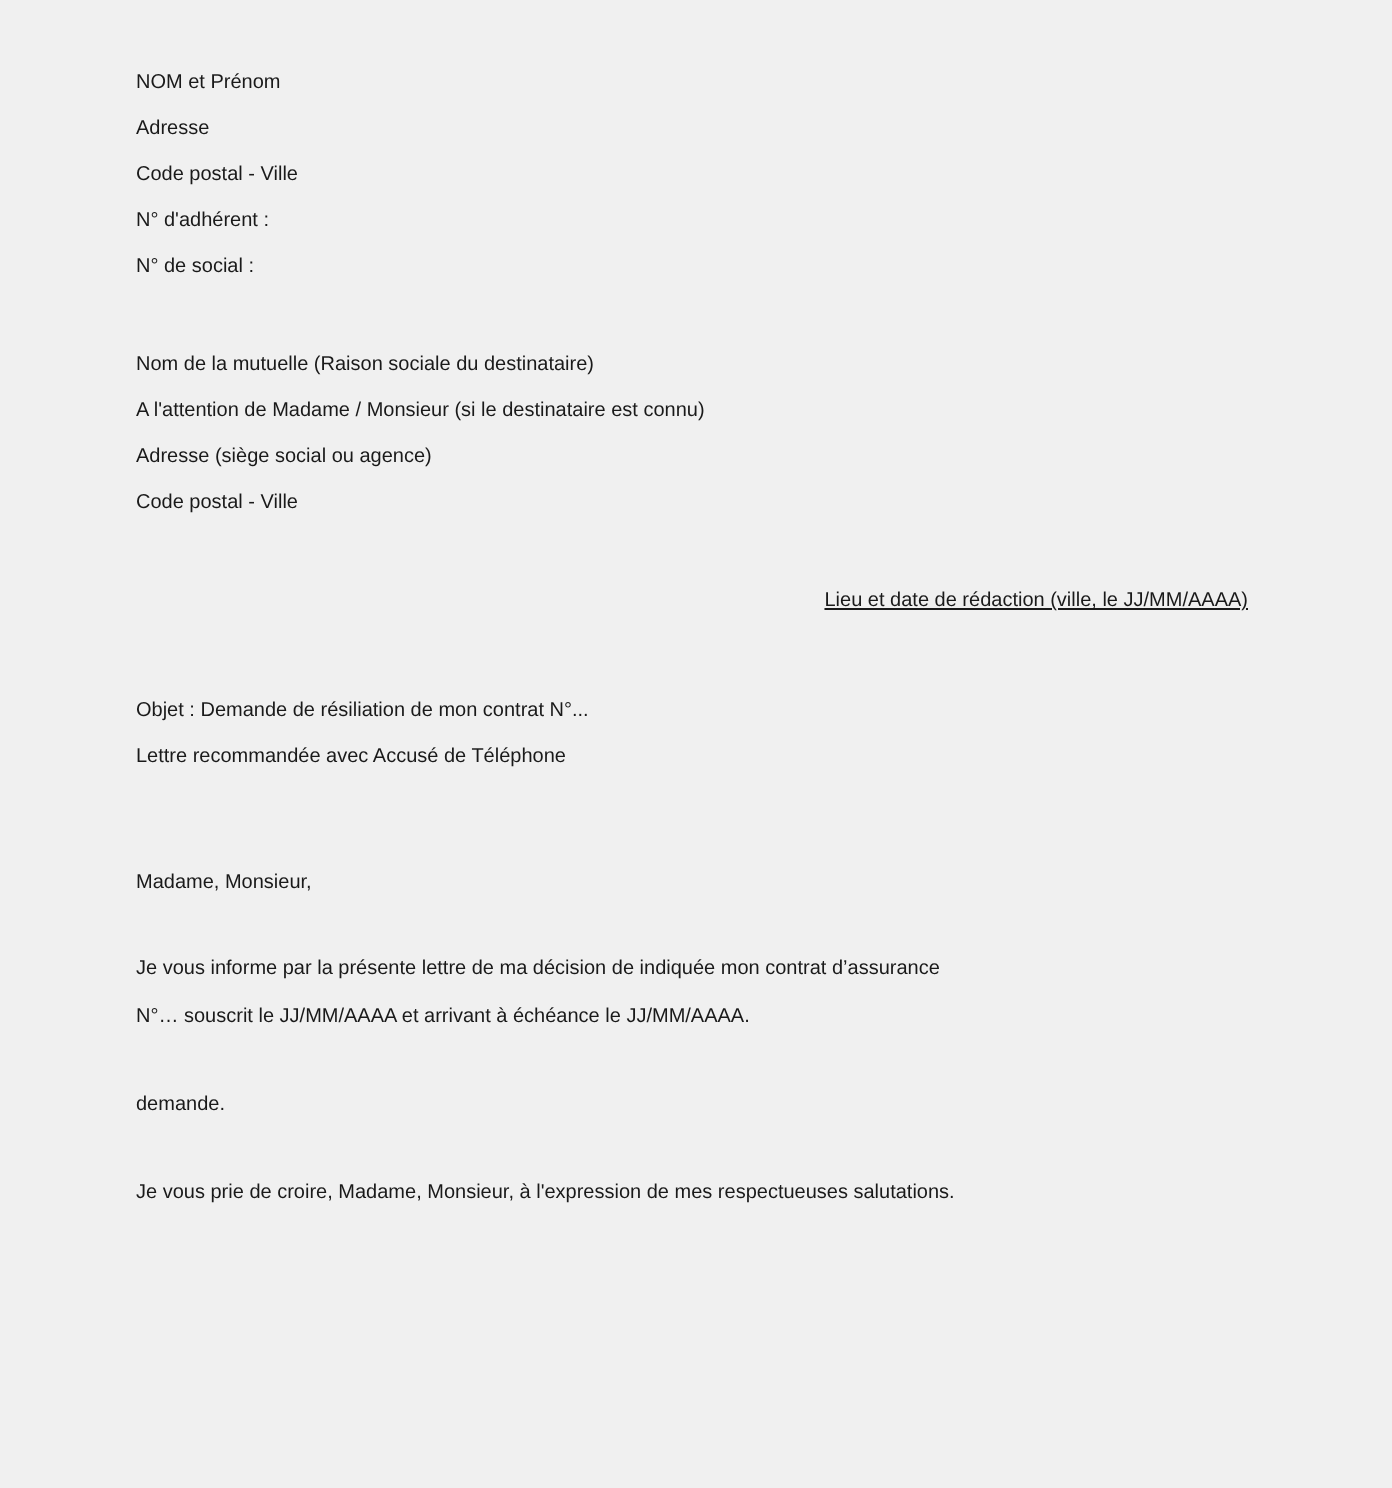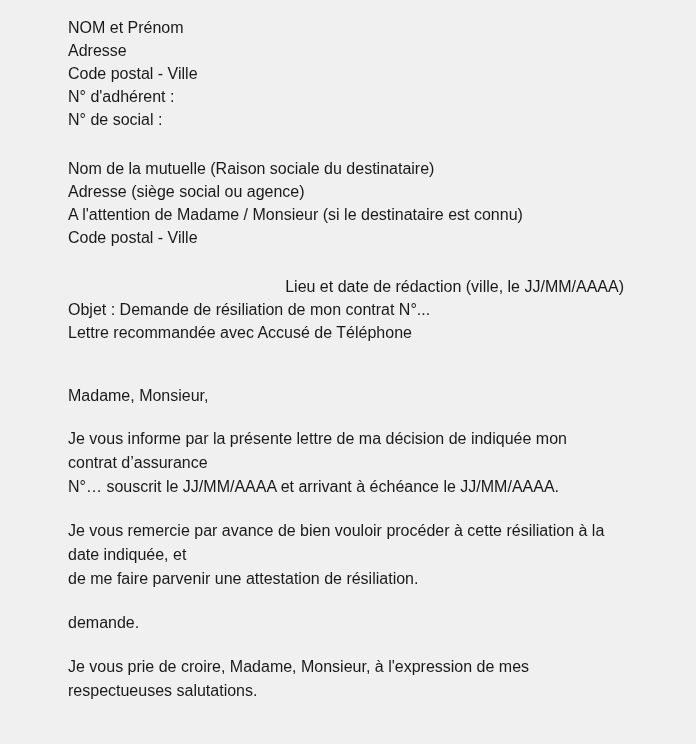--- a/index.html
+++ b/index.html
@@ -12,22 +12,22 @@
     background: #f0f0f0;
     font-family: "Liberation Sans", sans-serif;
     color: #1a1a1a;
     -webkit-font-smoothing: antialiased;
   }
   .letter {
     position: relative;
     width: 696px;
     height: 744px;
     box-sizing: border-box;
-    padding: 14px 70px 0 68px;
-    font-size: 16px;
+    padding: 28px 70px 0 68px;
+    font-size: 10px;
     line-height: 1.0;
   }
   .block {
     margin: 0;
   }
   .line {
     margin: 0;
     padding: 0;
     line-height: 23px;
     white-space: pre-wrap;
@@ -36,22 +36,24 @@
     margin-top: 2px;
   }
   .recipient {
     margin-top: 26px;
     padding-right: 2px;
   }
   .place-date {
     text-align: right;
     margin-top: 26px;
     padding-right: 2px;
+    text-decoration: underline;
   }
   .subject {
+    margin-top: 32px;
   }
   .salutation {
     margin-top: 40px;
   }
   .para {
     margin-top: 20px;
     max-width: 552px;
   }
   .para .line {
     line-height: 24px;
@@ -65,22 +67,22 @@
   <div class="block sender">
     <p class="line">NOM et Prénom</p>
     <p class="line">Adresse</p>
     <p class="line">Code postal - Ville</p>
     <p class="line">N° d'adhérent :</p>
     <p class="line">N° de social :</p>
   </div>
 
   <div class="block recipient">
     <p class="line">Nom de la mutuelle (Raison sociale du destinataire)</p>
+    <p class="line">A l'attention de Madame / Monsieur (si le destinataire est connu)</p>
     <p class="line">Adresse (siège social ou agence)</p>
-    <p class="line">A l'attention de Madame / Monsieur (si le destinataire est connu)</p>
     <p class="line">Code postal - Ville</p>
   </div>
 
   <div class="block place-date">
     <p class="line">Lieu et date de rédaction (ville, le JJ/MM/AAAA)</p>
   </div>
 
   <div class="block subject">
     <p class="line">Objet : Demande de résiliation de mon contrat N°...</p>
     <p class="line">Lettre recommandée avec Accusé de Téléphone</p>
@@ -88,24 +90,20 @@
 
   <div class="block salutation">
     <p class="line">Madame, Monsieur,</p>
   </div>
 
   <div class="block para">
     <p class="line">Je vous informe par la présente lettre de ma décision de indiquée mon contrat d’assurance</p>
     <p class="line">N°… souscrit le JJ/MM/AAAA et arrivant à échéance le JJ/MM/AAAA.</p>
   </div>
 
-  <div class="block para">
-    <p class="line">Je vous remercie par avance de bien vouloir procéder à cette résiliation à la date indiquée, et</p>
-    <p class="line">de me faire parvenir une attestation de résiliation.</p>
-  </div>
 
   <div class="block para">
     <p class="line">demande.</p>
   </div>
 
   <div class="block para">
     <p class="line">Je vous prie de croire, Madame, Monsieur, à l'expression de mes respectueuses salutations.</p>
   </div>
 
 </div>

